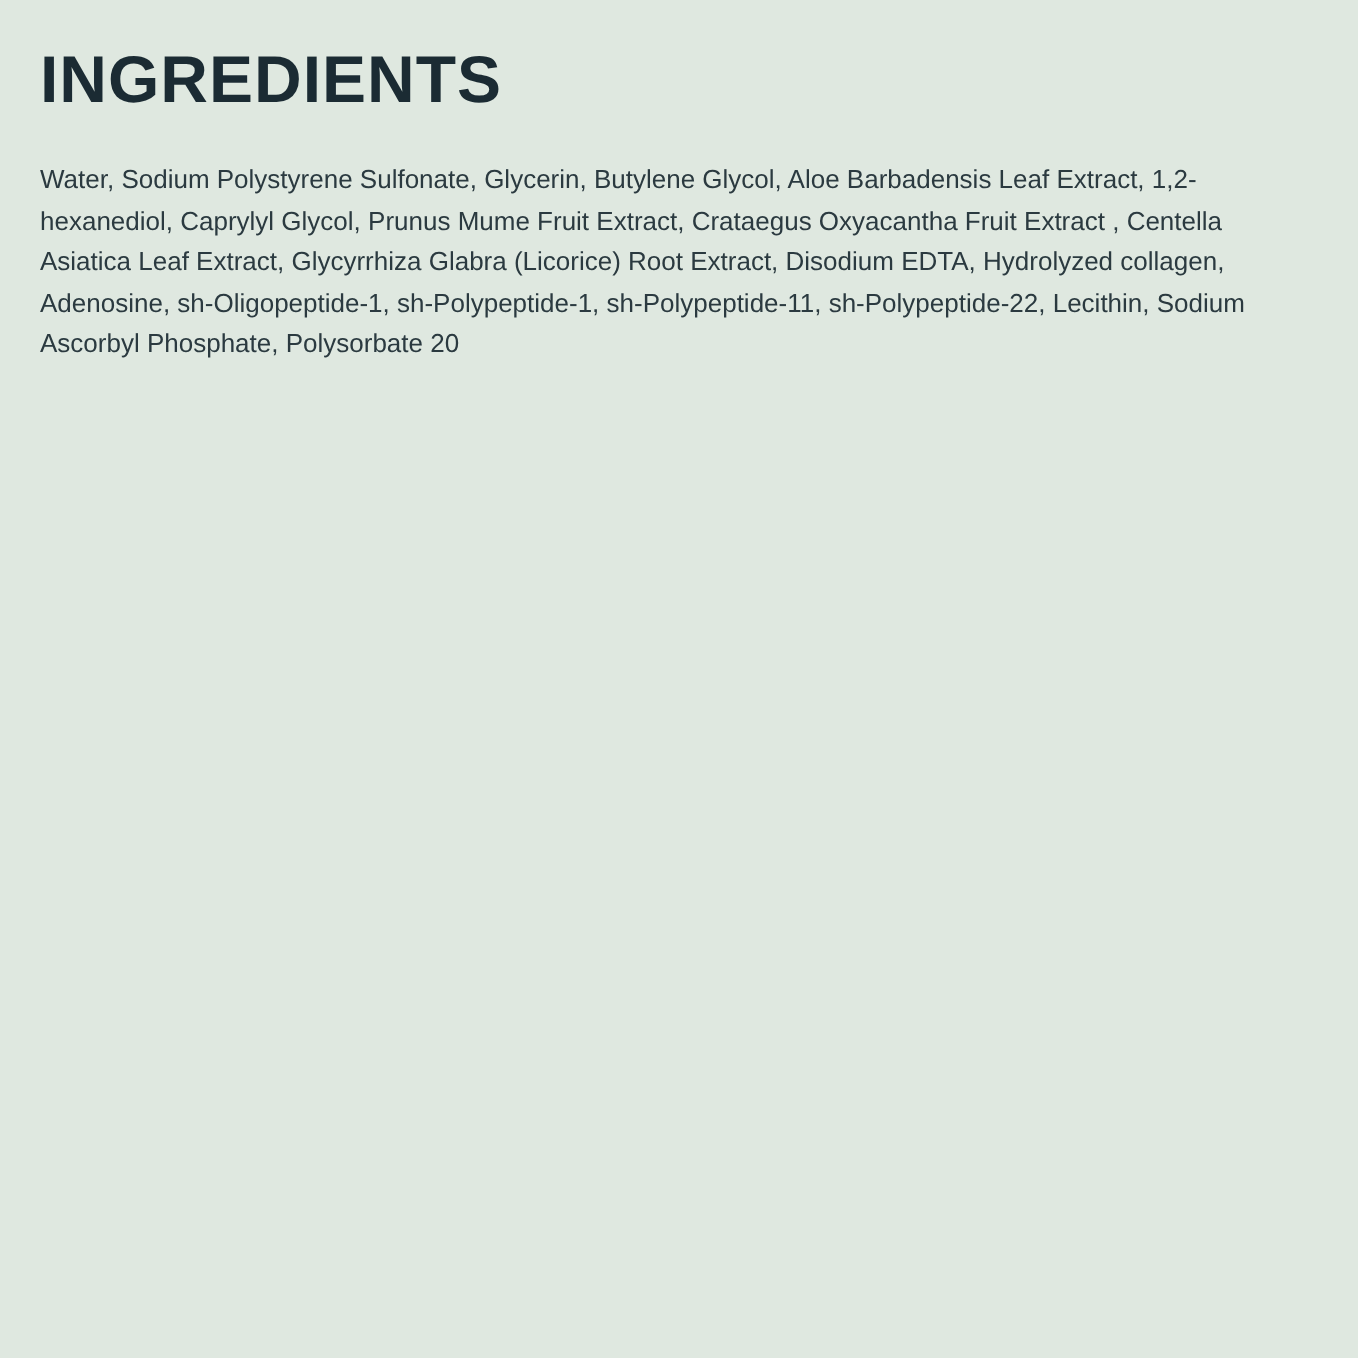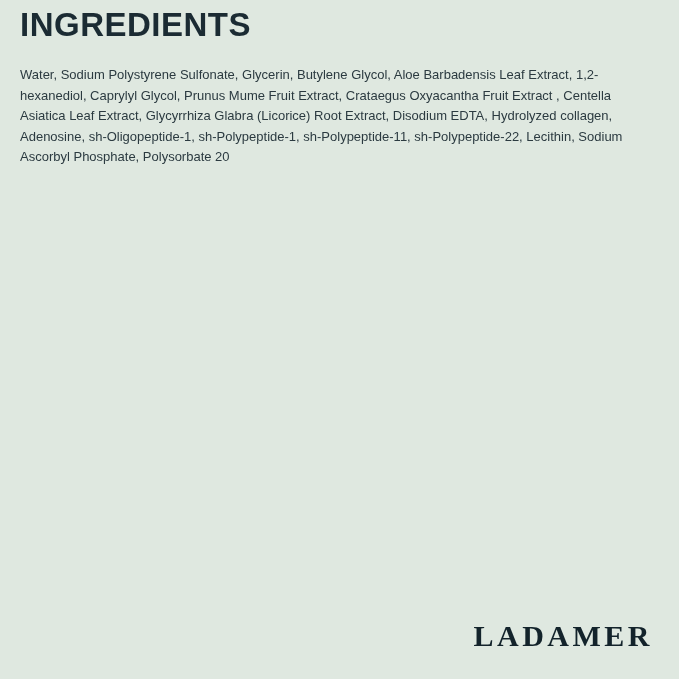--- a/index.html
+++ b/index.html
@@ -17,21 +17,21 @@
     box-sizing: border-box;
     width: 679px;
     height: 679px;
     background: #dfe8e0;
     padding: 0;
     overflow: hidden;
   }
   .content {
     position: absolute;
     left: 20px;
-    top: 7px;
+    top: 22px;
     right: 20px;
   }
   .title {
     font-family: "Liberation Sans", sans-serif;
     font-size: 33px;
     font-weight: bold;
     letter-spacing: 0.5px;
     color: #1b2b33;
     margin: 0 0 22px 0;
     line-height: 1.1;
@@ -57,14 +57,13 @@
   }
 </style>
 </head>
 <body>
 
 <div class="card">
   <div class="content">
     <h1 class="title">INGREDIENTS</h1>
     <p class="ingredients">Water, Sodium Polystyrene Sulfonate, Glycerin, Butylene Glycol, Aloe Barbadensis Leaf Extract, 1,2-hexanediol, Caprylyl Glycol, Prunus Mume Fruit Extract, Crataegus Oxyacantha Fruit Extract , Centella Asiatica Leaf Extract, Glycyrrhiza Glabra (Licorice) Root Extract, Disodium EDTA, Hydrolyzed collagen, Adenosine, sh-Oligopeptide-1, sh-Polypeptide-1, sh-Polypeptide-11, sh-Polypeptide-22, Lecithin, Sodium Ascorbyl Phosphate, Polysorbate 20</p>
   </div>
-  <div class="brand">LADAMER</div>
 </div>
 
 </body></html>

